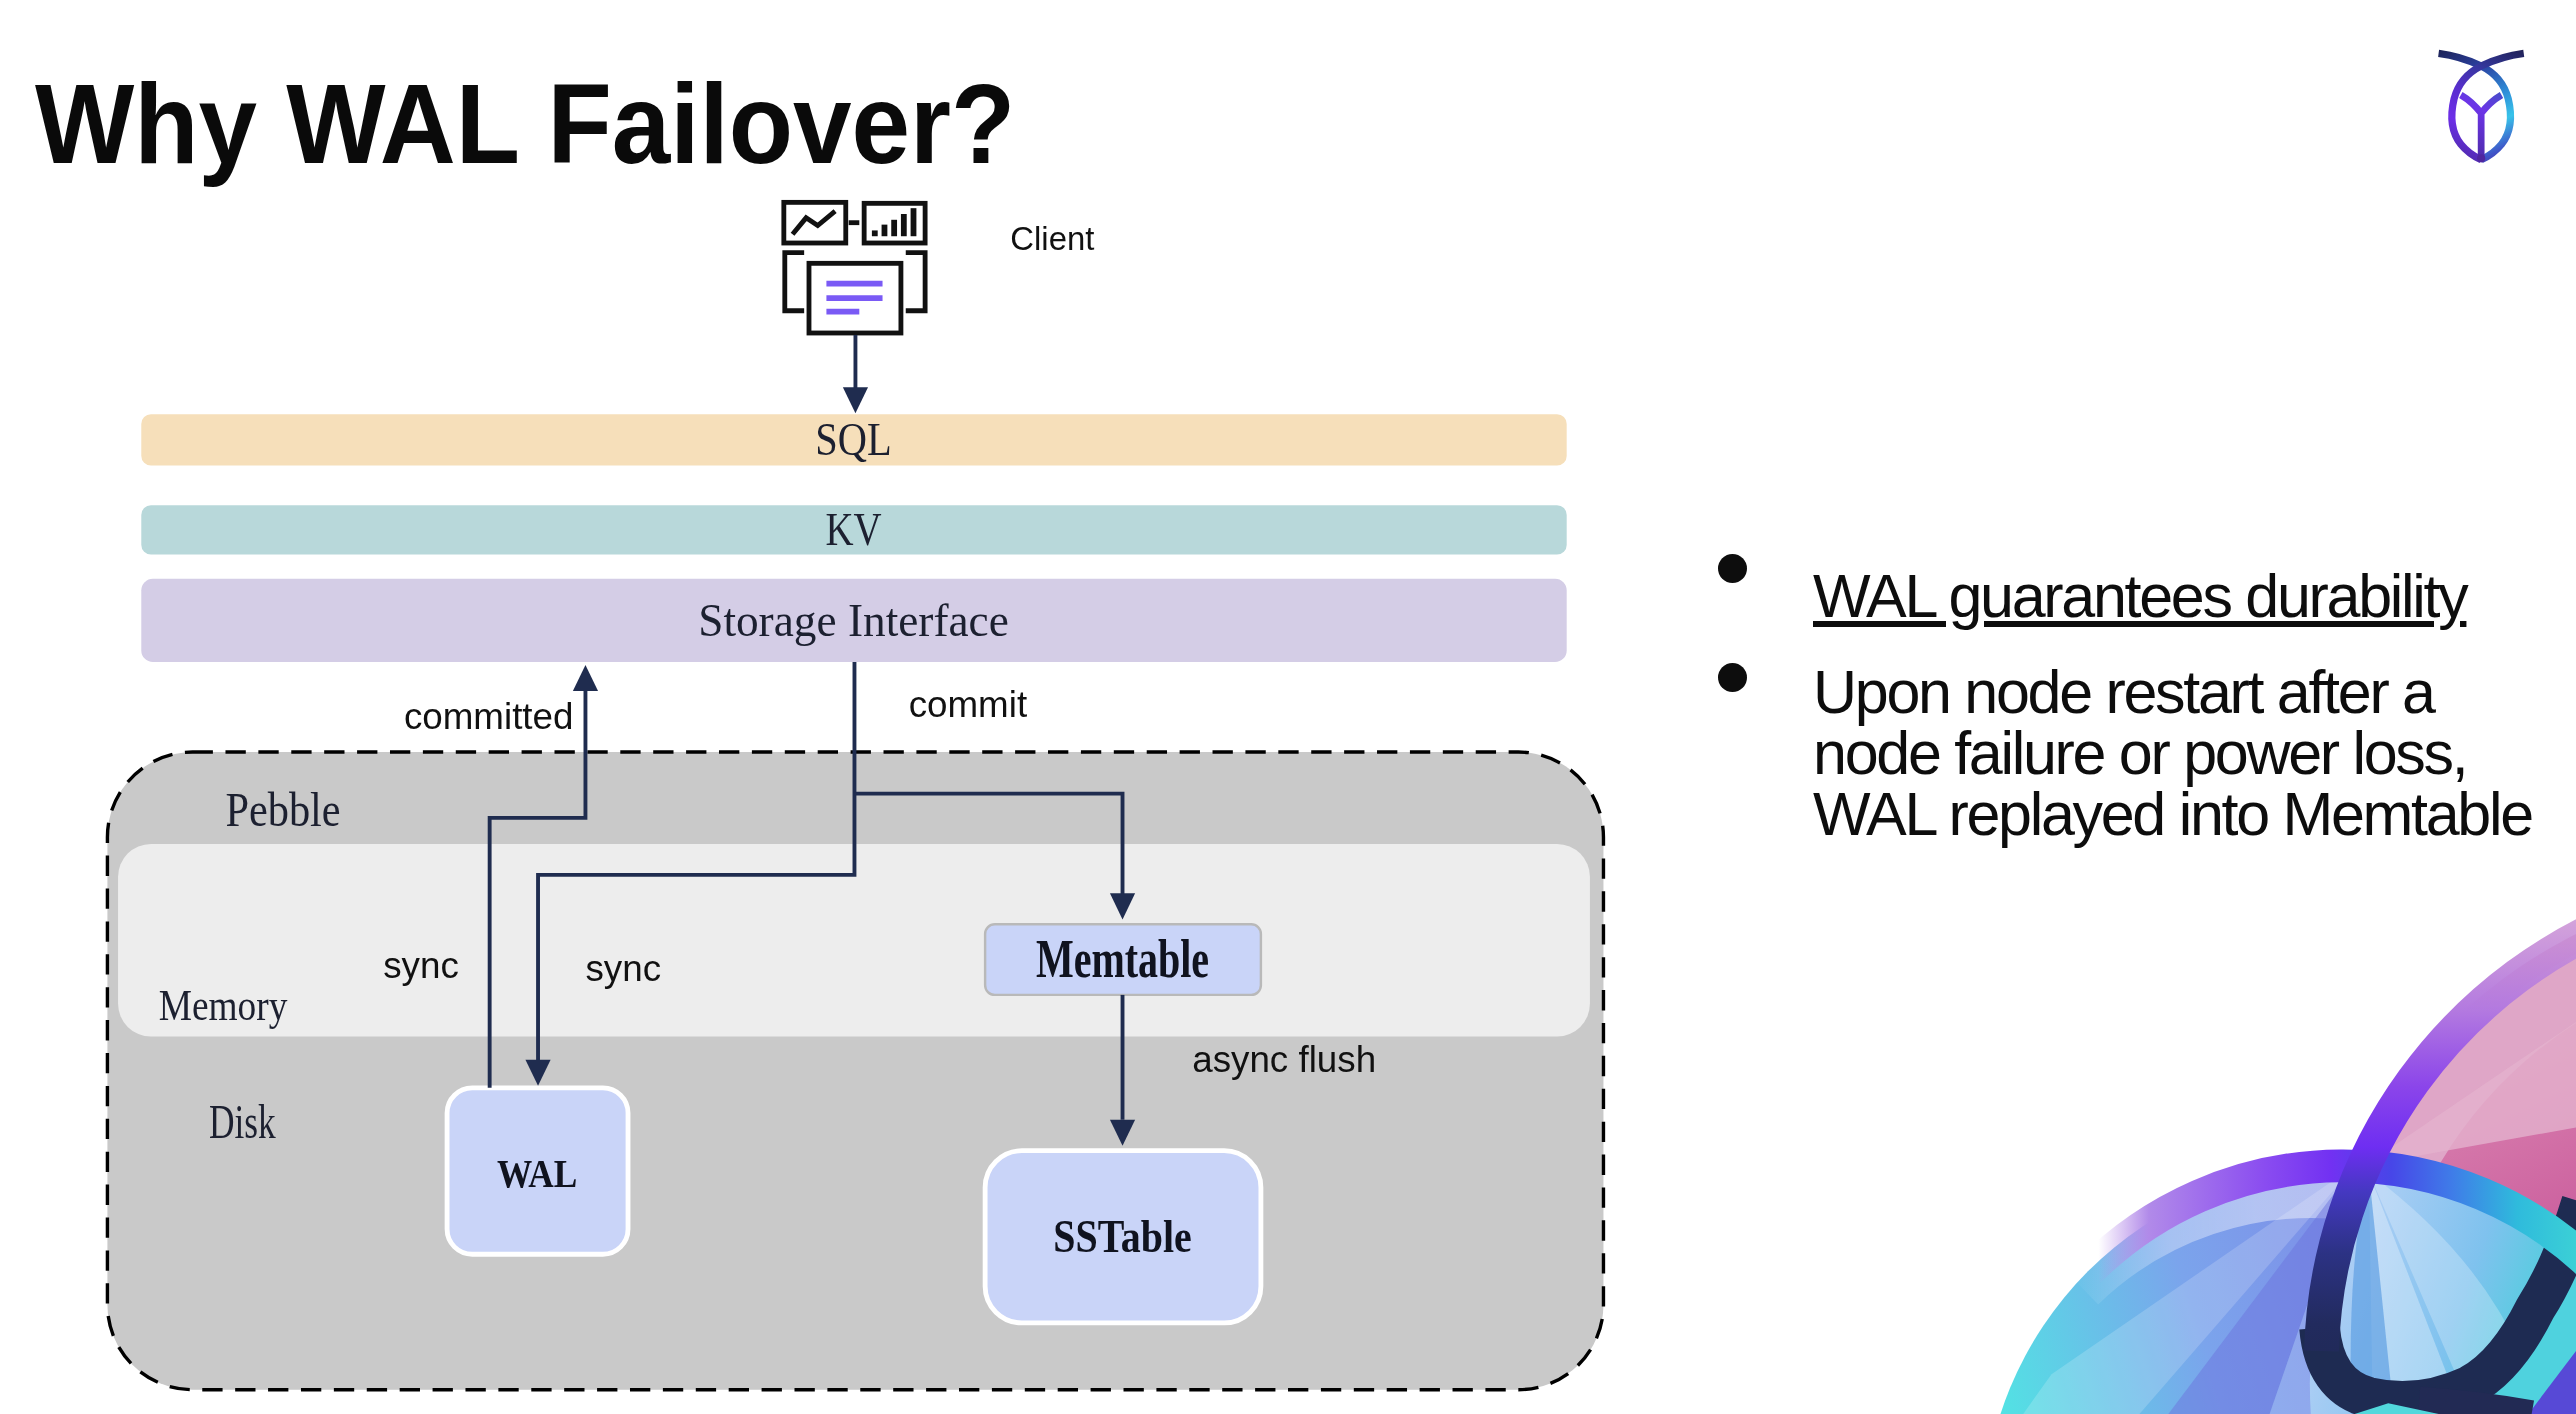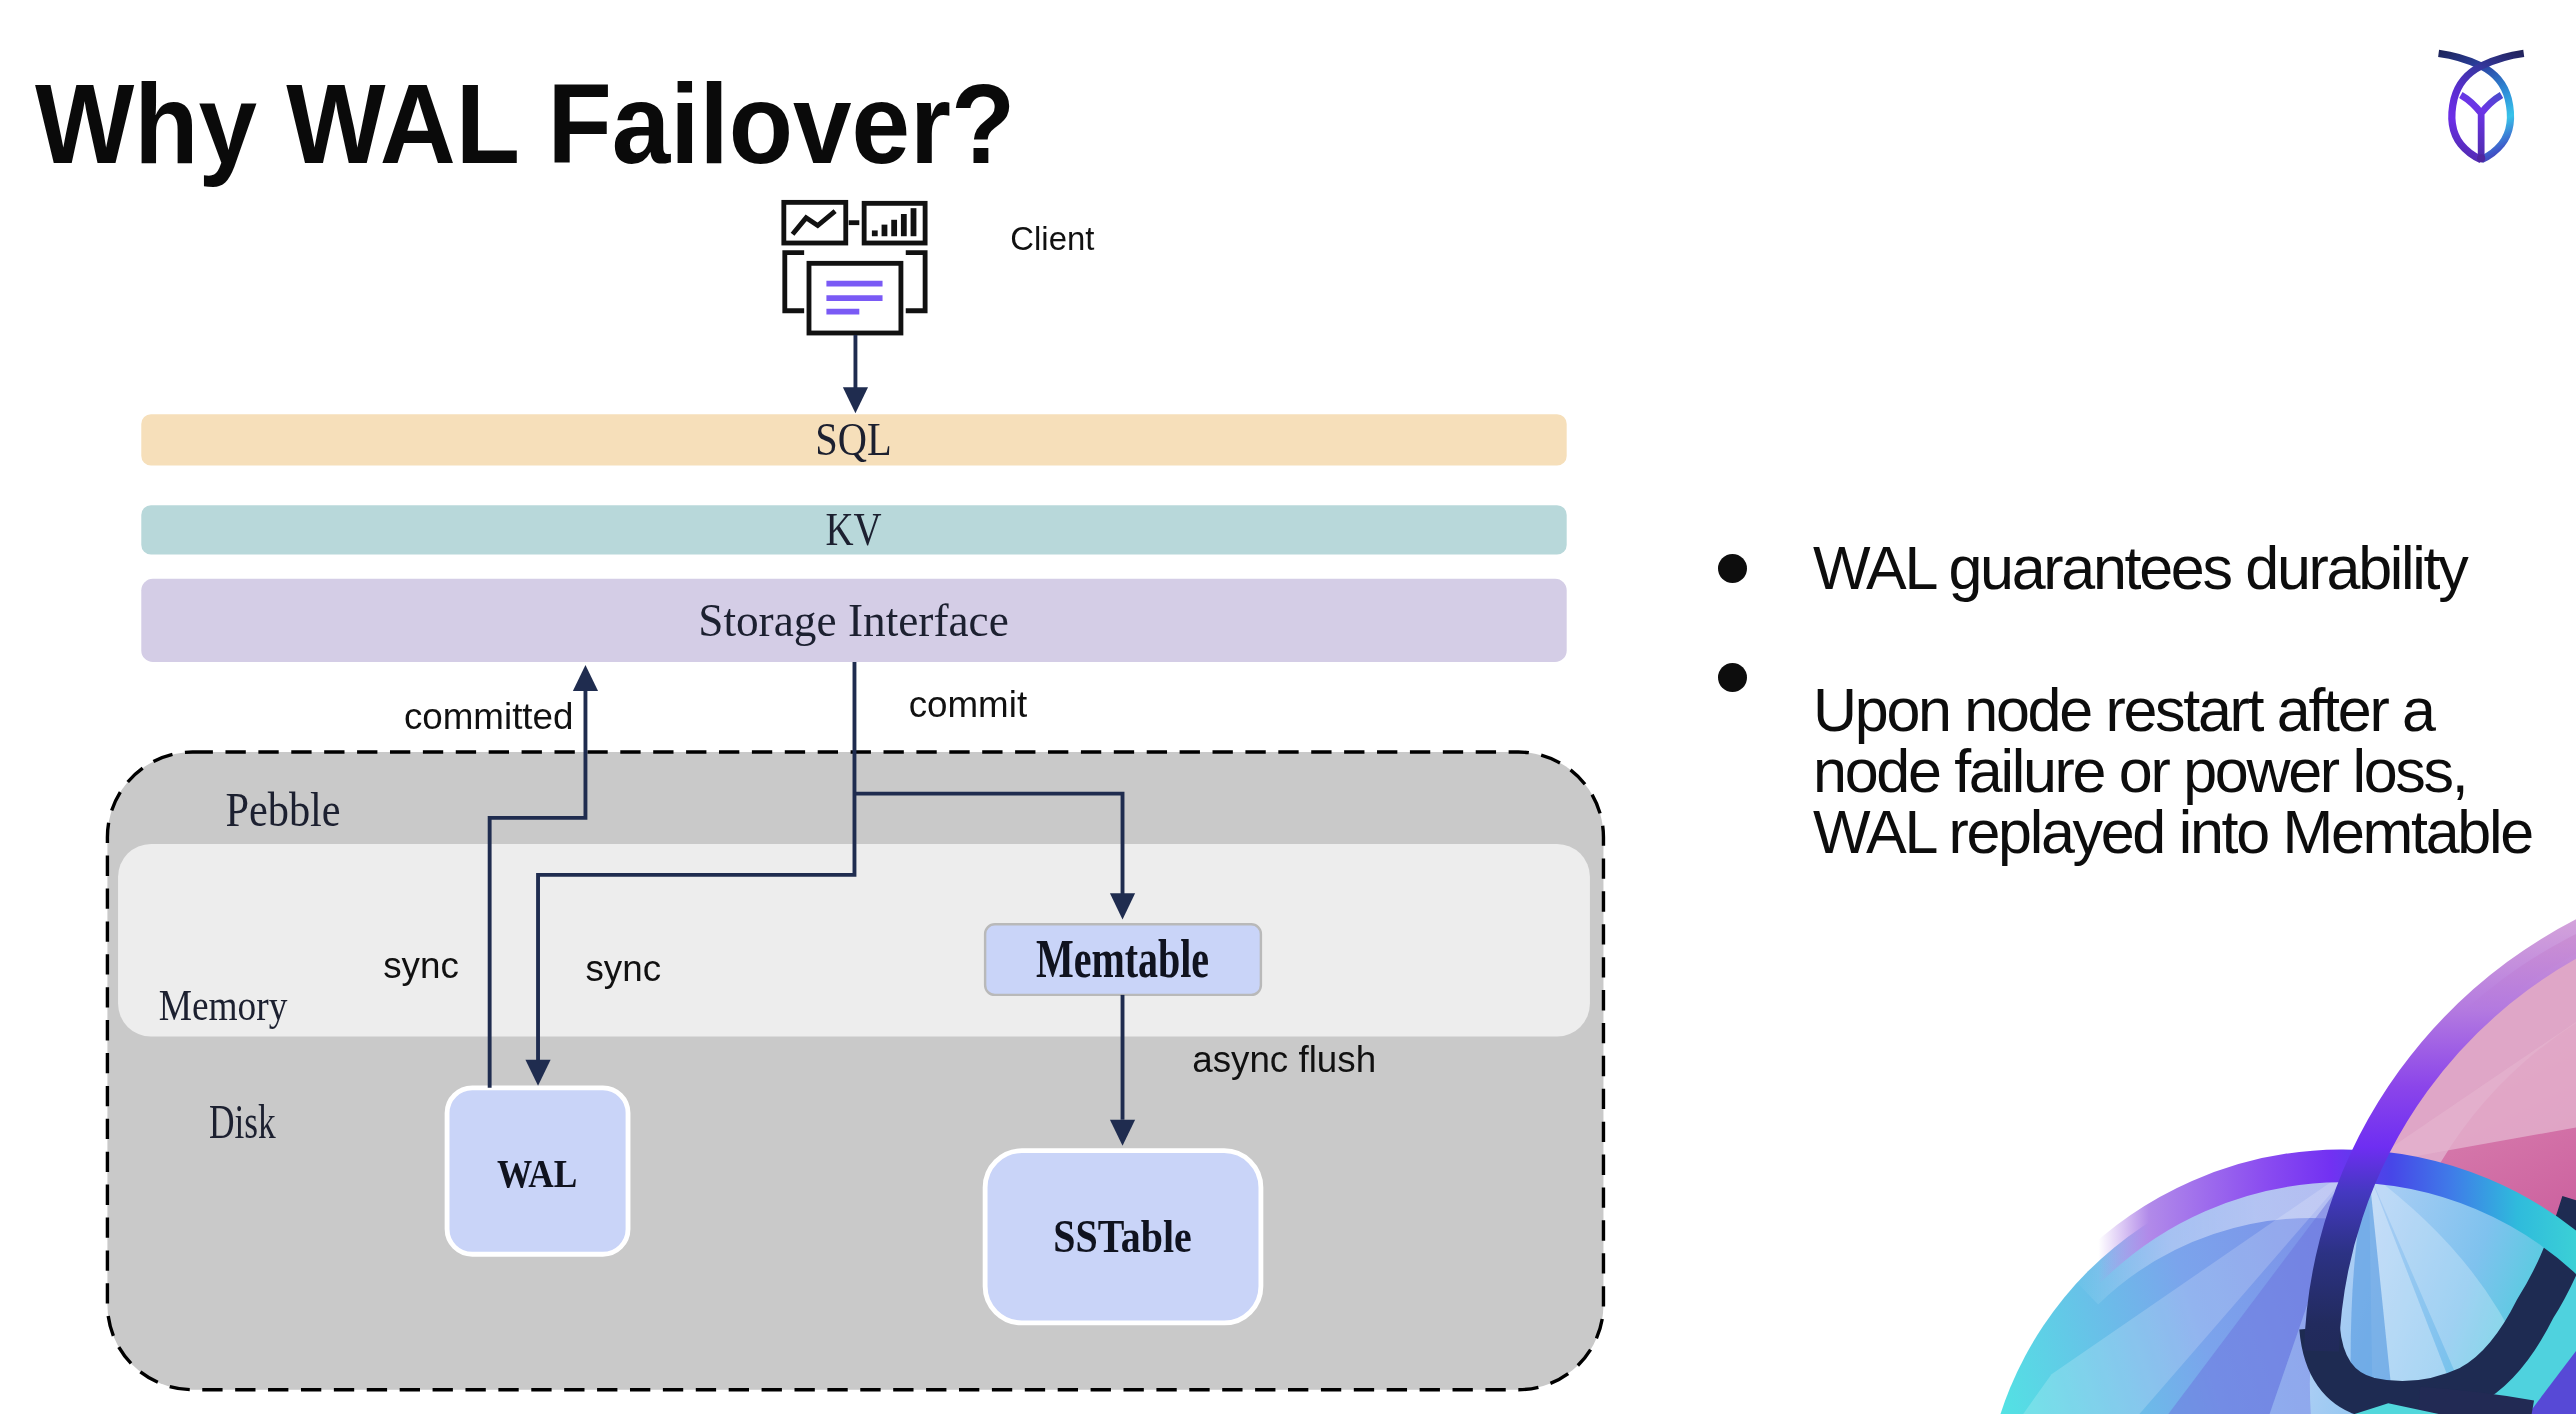--- a/index.html
+++ b/index.html
@@ -189,15 +189,15 @@
     <text x="505" y="753" text-anchor="middle">committed</text>
     <text x="939" y="741">commit</text>
     <text x="396" y="1011">sync</text>
     <text x="605" y="1014">sync</text>
     <text x="1232" y="1108">async flush</text>
   </g>
 </svg>
 
 <div class="dot" style="left:1718px;top:554px;"></div>
 <div class="dot" style="left:1718px;top:663px;"></div>
-<div class="btxt" style="top:538px;">WAL guarantees durability</div>
-<div class="btxt" style="top:680px;">Upon node restart after a<br>node failure or power loss,<br>WAL replayed into Memtable</div>
+<div class="btxt" style="top:566px;text-decoration:underline;">WAL guarantees durability</div>
+<div class="btxt" style="top:662px;">Upon node restart after a<br>node failure or power loss,<br>WAL replayed into Memtable</div>
 
 
 </body></html>

